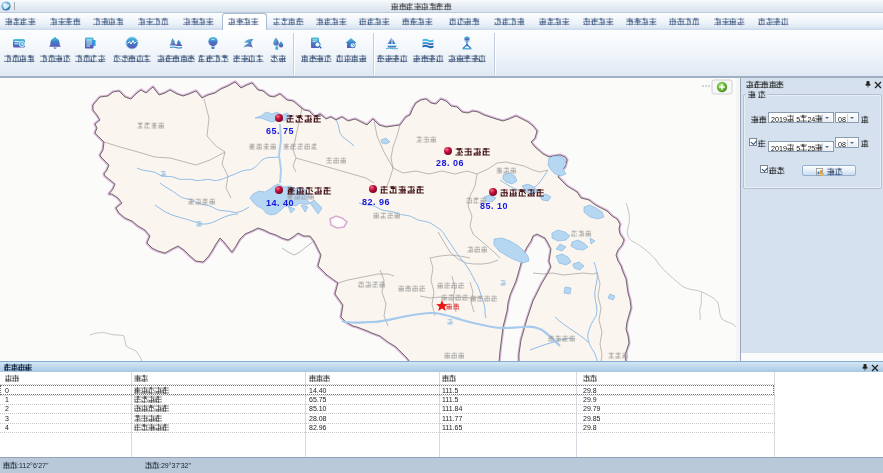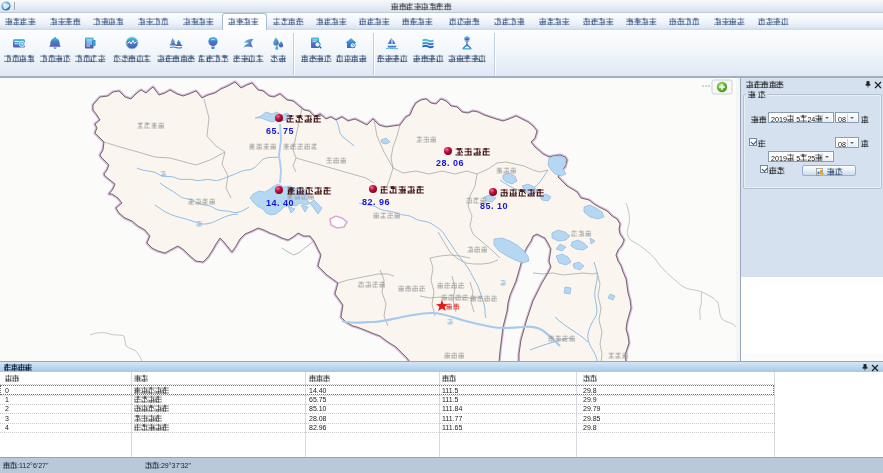--- a/index.html
+++ b/index.html
@@ -14,21 +14,21 @@
 .tab{top:17px;font-size:7.5px;color:#2c4a78;white-space:nowrap;}
 #seltab{left:222px;top:13px;width:45px;height:17px;background:#fff;
   border:1px solid #a8bcd2;border-bottom:none;border-radius:3px 3px 0 0;box-sizing:border-box;}
 #toolbar{left:0;top:30px;width:883px;height:46px;
   background:linear-gradient(#fcfdfe,#f3f7fb 40%,#dfe8f3);border-top:1px solid #fff;}
 #toolbar .sep{position:absolute;top:2px;bottom:2px;width:1px;background:#c2cedd;border-right:1px solid #fff;}
 .tlabel{position:absolute;top:23px;font-size:7.5px;color:#17345f;white-space:nowrap;transform:translateX(-50%);}
 #tbborder{left:0;top:76px;width:883px;height:2px;background:#9fb0c2;}
 #mapwrap{left:0;top:78px;width:736px;height:283px;background:#fbfbfa;overflow:hidden;}
 #splitter{left:736px;top:78px;width:5px;height:283px;background:#f5f5f5;border-right:1px solid #98a8ba;box-sizing:border-box;}
-#panel{left:741px;top:78px;width:142px;height:199px;background:#d5e1ee;}
+#panel{left:741px;top:78px;width:142px;height:275px;background:#d5e1ee;}
 #panelgap{left:741px;top:353px;width:142px;height:8px;background:#fbfbfb;}
 #ptitle{left:5px;top:2px;font-size:7.5px;color:#111;}
 .pctl{font-size:7.5px;color:#111;}
 #outwin{left:0;top:361px;width:883px;height:96px;background:#fff;}
 #outtitle{left:0;top:0;width:883px;height:11px;
   background:linear-gradient(#d4e6f5,#c0d9ee 45%,#a8c8e2);border-top:1px solid #85abd0;box-sizing:border-box;}
 #outtitle > span{position:absolute;left:4px;top:2px;font-size:7px;color:#0d2240;font-weight:bold;}
 .hdr{position:absolute;top:14px;font-size:7px;color:#222;}
 .cell{position:absolute;font-size:7px;color:#222;white-space:nowrap;}
 .colline{position:absolute;top:11px;bottom:0px;width:1px;background:#d7dbe1;}
@@ -750,21 +750,21 @@
     <span>08</span>
       <i></i>
     </div>
   <div class="abs pctl" style="left:120px;top:37px"><span style="white-space: nowrap;"><svg viewBox="0 0 10 10" style="width:1em;height:0.95em;vertical-align:-0.09em;overflow:visible">
           <path d="M0.8,1.6L9.2,1.6M0.5,8.9L9.5,8.9M5,0.4L5,9.6M1.7,3.4L1.7,8.9M8.3,3.4L8.3,8.9M2.3,6.6L7.7,6.6M6.6,0.6L6.6,3.2" stroke="currentColor" stroke-width="0.85" fill="none" stroke-linecap="square"></path>
         </svg></span></div>
   <div class="abs cb" style="left:8px;top:60px"></div>
   <div class="abs pctl" style="left:17px;top:61px"><span style="white-space: nowrap;"><svg viewBox="0 0 10 10" style="width:1em;height:0.95em;vertical-align:-0.09em;overflow:visible">
           <path d="M0.8,1.6L9.2,1.6M0.5,8.9L9.5,8.9M5,0.4L5,9.6M0.8,5L9.2,5M1.7,3.4L1.7,8.9" stroke="currentColor" stroke-width="0.85" fill="none" stroke-linecap="square"></path>
         </svg></span></div>
-  <div class="abs combo" style="left:27px;top:73px;width:66px;height:11px;">
+  <div class="abs combo" style="left:27px;top:63px;width:66px;height:11px;">
     <span><span style="white-space: nowrap;">2019<svg viewBox="0 0 10 10" style="width:1em;height:0.95em;vertical-align:-0.09em;overflow:visible">
             <path d="M0.8,1.6L9.2,1.6M0.5,8.9L9.5,8.9M5,0.4L5,9.6M8.3,3.4L8.3,8.9M2.3,6.6L7.7,6.6M2.8,9.3L1,6.2" stroke="currentColor" stroke-width="0.85" fill="none" stroke-linecap="square"></path>
           </svg>  5<svg viewBox="0 0 10 10" style="width:1em;height:0.95em;vertical-align:-0.09em;overflow:visible">
             <path d="M0.8,1.6L9.2,1.6M0.5,8.9L9.5,8.9M5,0.4L5,9.6M2.3,3.3L7.7,3.3M3.4,0.6L3.4,3.2" stroke="currentColor" stroke-width="0.85" fill="none" stroke-linecap="square"></path>
           </svg>25<svg viewBox="0 0 10 10" style="width:1em;height:0.95em;vertical-align:-0.09em;overflow:visible">
             <path d="M0.8,1.6L9.2,1.6M0.5,8.9L9.5,8.9M5,0.4L5,9.6M0.8,5L9.2,5M8.3,3.4L8.3,8.9M2.3,6.6L7.7,6.6M7.2,3.6L9.3,6.4" stroke="currentColor" stroke-width="0.85" fill="none" stroke-linecap="square"></path>
           </svg></span></span>
       <i></i>
     </div>
   <div class="abs combo" style="left:94px;top:59px;width:24px;height:11px;">

